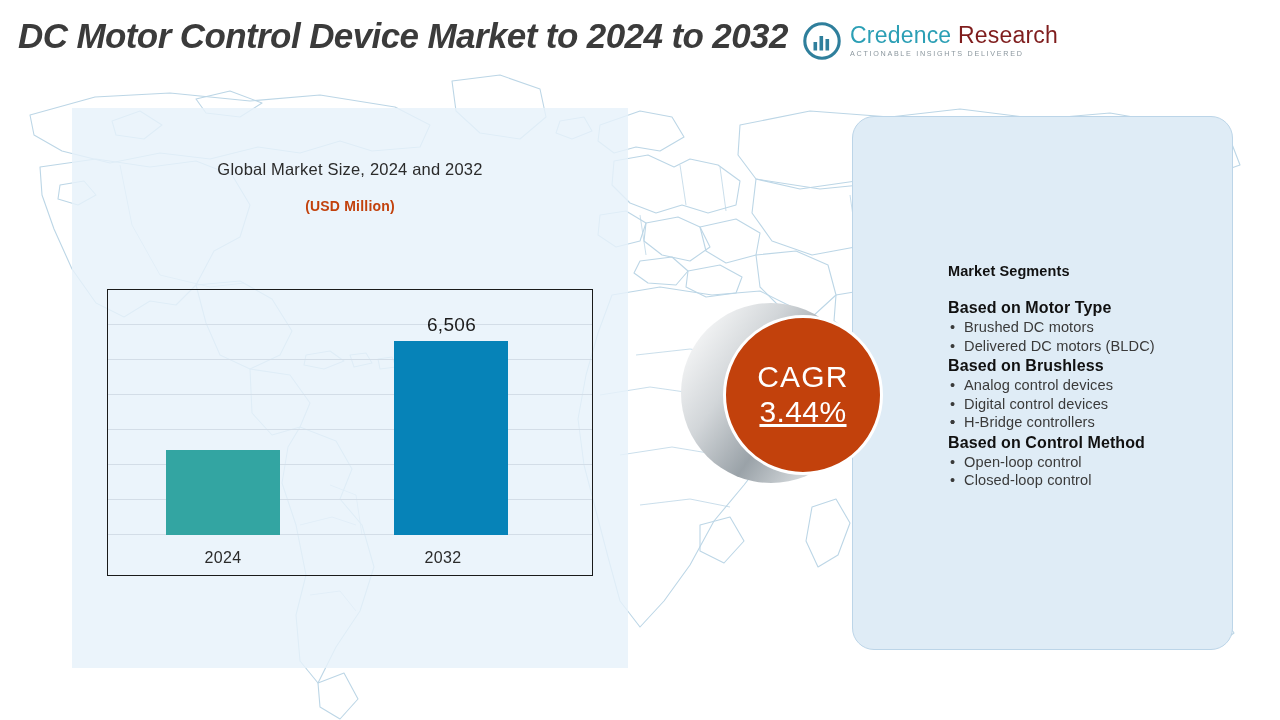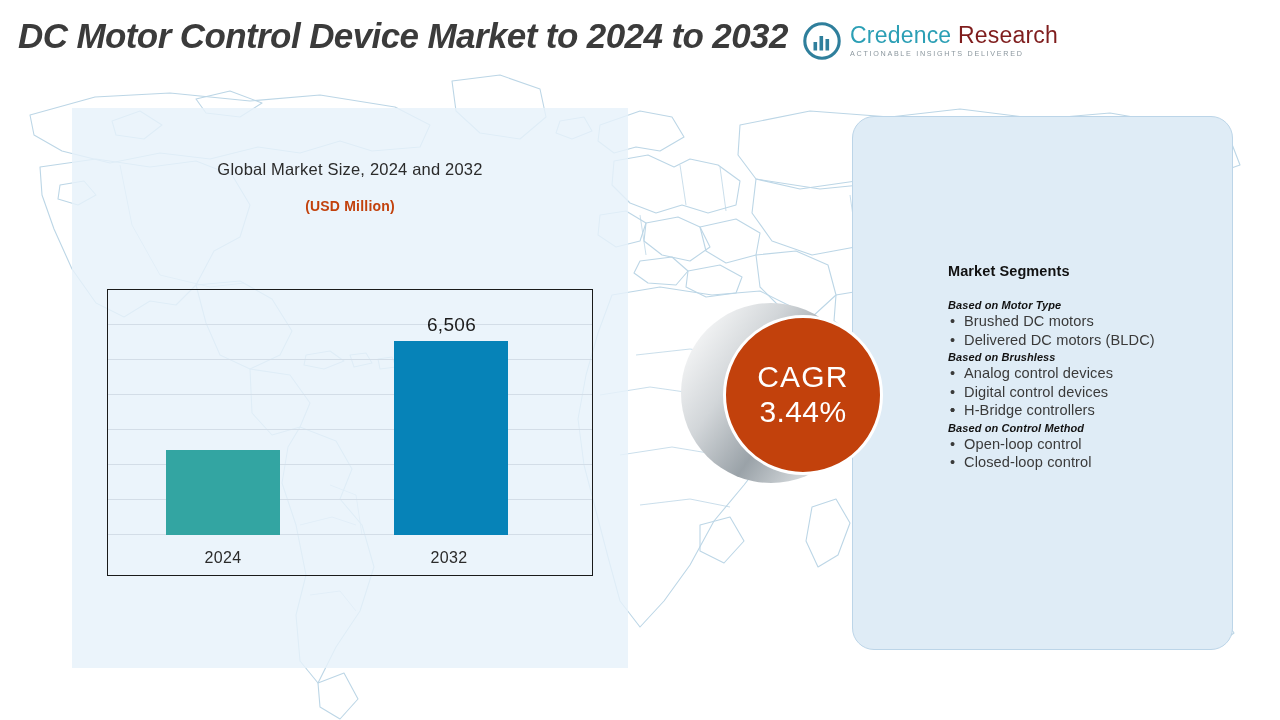--- a/index.html
+++ b/index.html
@@ -173,20 +173,21 @@
   .cagr-circle .cagr-word {
     font-size: 30px;
     letter-spacing: 1.2px;
     line-height: 1.05;
   }
   .cagr-circle .cagr-value {
     font-size: 30px;
     letter-spacing: 0.4px;
     line-height: 1.15;
     margin-top: 2px;
+    text-decoration: underline;
   }
 
   
   .segments-panel {
     position: absolute;
     left: 852px; top: 116px;
     width: 381px; height: 534px;
     background: #dfecf6;
     border: 1.3px solid #bcd5e8;
     border-radius: 22px;
@@ -200,27 +201,26 @@
     z-index: 5;
   }
   .seg-title {
     font-size: 14.5px;
     font-weight: bold;
     color: #111;
     letter-spacing: 0.1px;
     margin-bottom: 20px;
   }
   .seg-group-head {
-    font-size: 11px;
+    font-size: 16px;
     font-weight: bold;
     color: #111;
     letter-spacing: 0.1px;
     margin-top: 2px;
     margin-bottom: 1px;
-    font-style: italic;
   }
   .seg-list { list-style: none; margin: 0 0 1px 0; padding: 0; }
   .seg-list li {
     position: relative;
     padding-left: 16px;
     font-size: 14.6px;
     color: #3a3a3a;
     line-height: 1.27;
     letter-spacing: 0.1px;
   }
@@ -348,21 +348,21 @@
     <div class="gridline" style="top:139px"></div>
     <div class="gridline" style="top:174px"></div>
     <div class="gridline" style="top:209px"></div>
     <div class="gridline" style="top:244px"></div>
 
     <div class="bar" style="left:58px; width:114px; height:85px; background:#33a5a2;"></div>
     <div class="cat-label" style="left:30px; width:170px;">2024</div>
 
     <div class="bar-label" style="left:201px; width:285px; top:24px;">6,506</div>
     <div class="bar" style="left:286px; width:114px; height:194px; background:#0683b8;"></div>
-    <div class="cat-label" style="left:256px; width:170px;">2032</div>
+    <div class="cat-label" style="left:250px; width:170px;">2032</div>
   </div>
 </div>
 
 <div class="cagr-wrap">
   <div class="cagr-halo"></div>
   <div class="cagr-circle">
     <div class="cagr-word">CAGR</div>
     <div class="cagr-value">3.44%</div>
   </div>
 </div>

